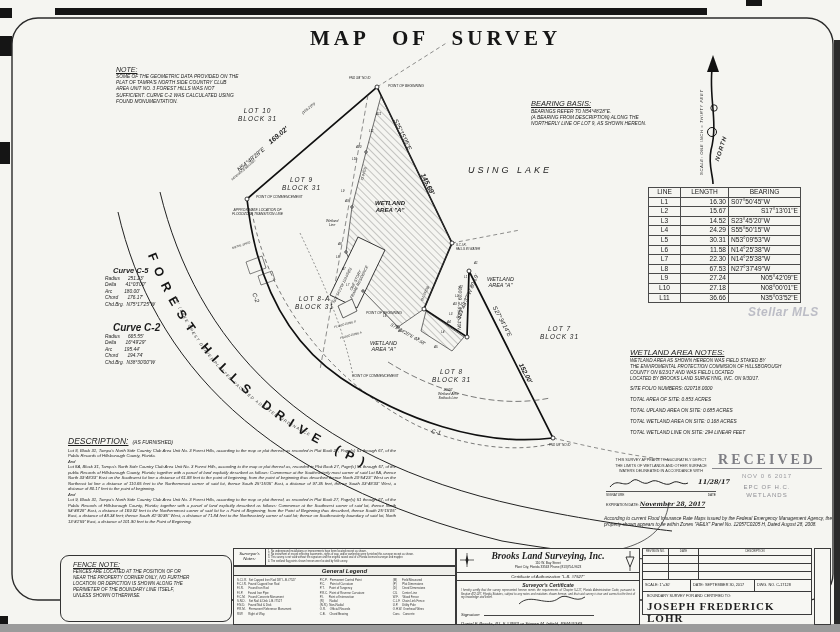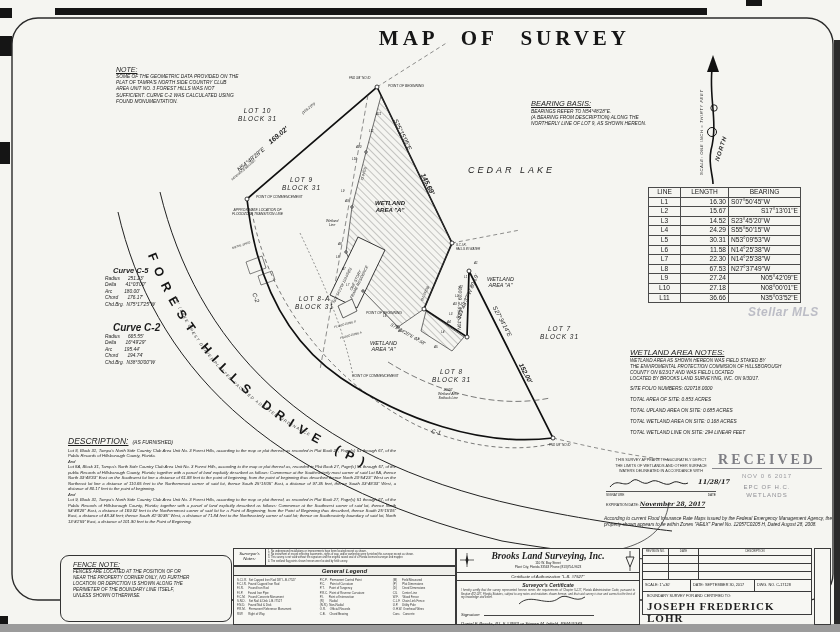--- a/index.html
+++ b/index.html
@@ -102,21 +102,21 @@
   <div class="ml ctr" style="left:238px;top:107px;font-size:6.5px;letter-spacing:1px">LOT 10
 BLOCK 31</div>
   <div class="ml ctr" style="left:282px;top:176px;font-size:6.5px;letter-spacing:1px">LOT 9
 BLOCK 31</div>
   <div class="ml ctr" style="left:295px;top:295px;font-size:6.5px;letter-spacing:1px">LOT 8-A
 BLOCK 31</div>
   <div class="ml ctr" style="left:432px;top:368px;font-size:6.5px;letter-spacing:1px">LOT 8
 BLOCK 31</div>
   <div class="ml ctr" style="left:540px;top:325px;font-size:6.5px;letter-spacing:1px">LOT 7
 BLOCK 31</div>
-  <div class="ml" style="left:468px;top:165px;font-size:9px;letter-spacing:3px">CEDAR LAKE</div>
+  <div class="ml" style="left:468px;top:165px;font-size:9px;letter-spacing:3px">USING LAKE</div>
   <div class="ml ctr" style="left:375px;top:200px;font-size:6px;font-weight:600">WETLAND
 AREA  "A"</div>
   <div class="ml ctr" style="left:487px;top:276px;font-size:5.5px">WETLAND
 AREA  "A"</div>
   <div class="ml ctr" style="left:370px;top:340px;font-size:5.5px">WETLAND
 AREA  "A"</div>
 
   <div class="ml" style="left:236px;top:168px;font-size:6px;transform:rotate(-40deg)">N54°48'28"E</div>
   <div class="ml" style="left:231px;top:179px;font-size:2.8px;transform:rotate(-40deg)">REFERENCE BEARING</div>
   <div class="ml" style="left:267px;top:140px;font-size:7px;font-weight:bold;transform:rotate(-40deg)">169.02'</div>
@@ -174,21 +174,21 @@
   <div class="ml" style="left:383px;top:315px;font-size:3px">L6</div>
   <div class="ml" style="left:346px;top:284px;font-size:3px">L7</div>
   <div class="ml" style="left:336px;top:256px;font-size:3px">L8</div>
   <div class="ml" style="left:341px;top:190px;font-size:3px">L9</div>
   <div class="ml" style="left:352px;top:158px;font-size:3px">L10</div>
   <div class="ml" style="left:369px;top:130px;font-size:3px">L11</div>
 
   <div class="ml" style="left:714px;top:160px;font-size:6px;font-weight:bold;transform:rotate(-72deg);letter-spacing:1px">NORTH</div>
   <div class="ml" style="left:700px;top:175px;font-size:4.2px;transform:rotate(-90deg);letter-spacing:0.6px">SCALE: ONE INCH = THIRTY FEET</div>
 
-  <div class="abs" style="left:310px;top:26px;width:320px;text-align:right;font-family:'Liberation Serif',serif;font-size:21px;font-weight:bold;letter-spacing:4px;word-spacing:14px;color:#161616">MAP OF SURVEY</div>
+  <div class="abs" style="left:310px;top:26px;width:320px;text-align:left;font-family:'Liberation Serif',serif;font-size:21px;font-weight:bold;letter-spacing:4px;word-spacing:14px;color:#161616">MAP OF SURVEY</div>
 
   <div class="abs" style="left:748px;top:305px;font-size:12px;font-weight:bold;font-style:italic;color:#bcbdc6;letter-spacing:0.5px">Stellar MLS</div>
 
   <div class="abs" style="left:116px;top:66px;width:160px">
     <div class="hd" style="font-size:7px">NOTE:</div>
     <div class="pre it" style="font-size:4.8px;line-height:1.3;margin-top:1px">SOME OF THE GEOMETRIC DATA PROVIDED ON THE
 PLAT OF TAMPA'S NORTH SIDE COUNTRY CLUB
 AREA UNIT NO. 3 FOREST HILLS WAS NOT
 SUFFICIENT. CURVE C-2 WAS CALCULATED USING
 FOUND MONUMENTATION.</div>

